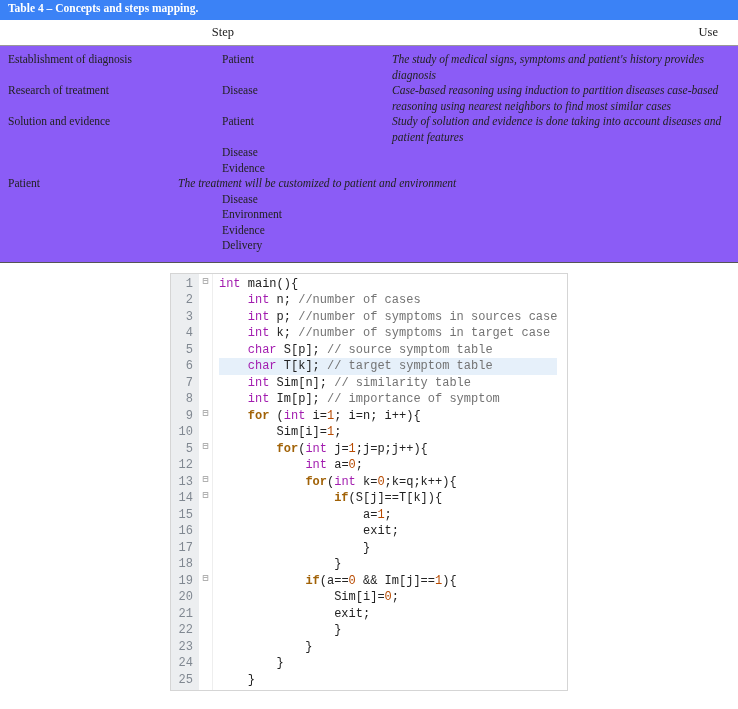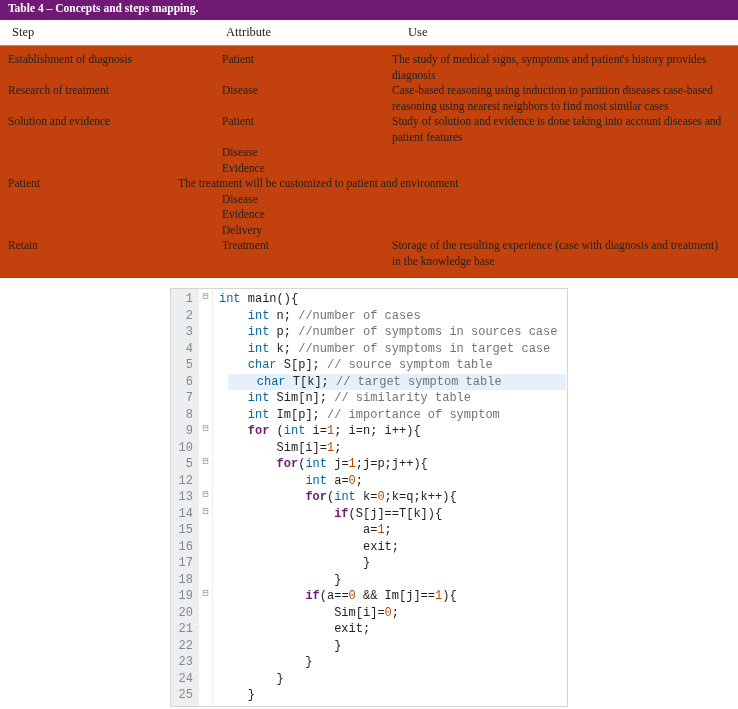--- a/index.html
+++ b/index.html
@@ -1,48 +1,47 @@
 <!DOCTYPE html>
 <html><head>
 <meta charset="utf-8">
 <style>
   * { margin: 0; padding: 0; box-sizing: border-box; }
   body { font-family: Georgia, 'Times New Roman', serif; width: 738px; background: #fff; color: #222; }
-  .table-caption { background: #701a75; color: #fff; font-size: 11.5px; padding: 2px 8px 6px 8px; font-weight: bold; }
-  .table-header { display: flex; font-size: 12.5px; padding: 5px 12px; border-bottom: 1px solid #999; }
+  .table-caption { background: #3b82f6; color: #fff; font-size: 11.5px; padding: 2px 8px 6px 8px; font-weight: bold; }
+  .table-header { display: flex; font-size: 12.5px; padding: 5px 20px; border-bottom: 1px solid #999; text-align: right; }
   .table-header .col { font-weight: normal; }
   .col.step { width: 214px; }
   .col.attr { width: 170px; }
   .col.use { flex: 1; margin-left: 12px; }
-  .table-body { background: #c2410c; padding: 6px 8px 8px 8px; font-size: 11.5px; line-height: 1.35; border-bottom: 1.5px solid #555; }
+  .table-body { background: #8b5cf6; padding: 6px 8px 8px 8px; font-size: 11.5px; line-height: 1.35; border-bottom: 1.5px solid #555; }
   .row { display: flex; margin-bottom: 0; }
   .row .step { width: 214px; }
   .row .attr { width: 170px; }
-  .row .use { flex: 1; padding-right: 4px; }
+  .row .use { flex: 1; padding-right: 4px; font-style: italic; }
   .code-wrap { display: flex; justify-content: center; margin-top: 10px; }
   .code-block { display: flex; font-family: 'Courier New', monospace; font-size: 12px; line-height: 16.5px; border: 1px solid #d5d5d5; }
   .gutter { background: #eceef0; color: #808891; text-align: right; padding: 2px 6px 2px 8px; user-select: none; }
   .gutter div { height: 16.5px; }
   .fold { width: 14px; background: #fff; border-right: 1px solid #eee; color: #9a9a9a; font-size: 10px; text-align: center; }
   .fold div { height: 16.5px; }
   .code { padding: 2px 10px 2px 6px; background: #fff; white-space: pre; }
   .code div { height: 16.5px; }
-  .hl { background: #e6f0fa; display: inline-block; width: 100%; margin-left: 9px; }
-  .kw { color: #701a75; font-weight: bold; }
-  .ty { color: #0369a1; }
+  .hl { background: #e6f0fa; display: inline-block; width: 100%; }
+  .kw { color: #a16207; font-weight: bold; }
+  .ty { color: #a21caf; }
   .cm { color: #737373; }
   .num { color: #b84a00; }
 </style>
 </head>
 <body>
 
 <div class="table-caption">Table 4 – Concepts and steps mapping.</div>
 <div class="table-header">
   <div class="col step">Step</div>
-  <div class="col attr">Attribute</div>
   <div class="col use">Use</div>
 </div>
 <div class="table-body" id="table-body">
     <div class="row">
       <div class="step">Establishment of diagnosis</div>
       <div class="attr">Patient</div>
       <div class="use">The study of medical signs, symptoms and patient's history provides diagnosis</div>
     </div>
     <div class="row">
       <div class="step">Research of treatment</div>
@@ -68,32 +67,32 @@
       <div class="attr">Patient</div>
       <div class="use">The treatment will be customized to patient and environment</div>
     </div>
     <div class="row">
       <div class="step"></div>
       <div class="attr">Disease</div>
       <div class="use"></div>
     </div>
     <div class="row">
       <div class="step"></div>
+      <div class="attr">Environment</div>
+      <div class="use"></div>
+    </div>
+    <div class="row">
+      <div class="step"></div>
       <div class="attr">Evidence</div>
       <div class="use"></div>
     </div>
     <div class="row">
       <div class="step"></div>
       <div class="attr">Delivery</div>
       <div class="use"></div>
-    </div>
-    <div class="row">
-      <div class="step">Retain</div>
-      <div class="attr">Treatment</div>
-      <div class="use">Storage of the resulting experience (case with diagnosis and treatment) in the knowledge base</div>
     </div>
   </div>
 
 <div class="code-wrap">
   <div class="code-block">
     <div class="gutter" id="gutter">
         <div>1</div>
         <div>2</div>
         <div>3</div>
         <div>4</div>

